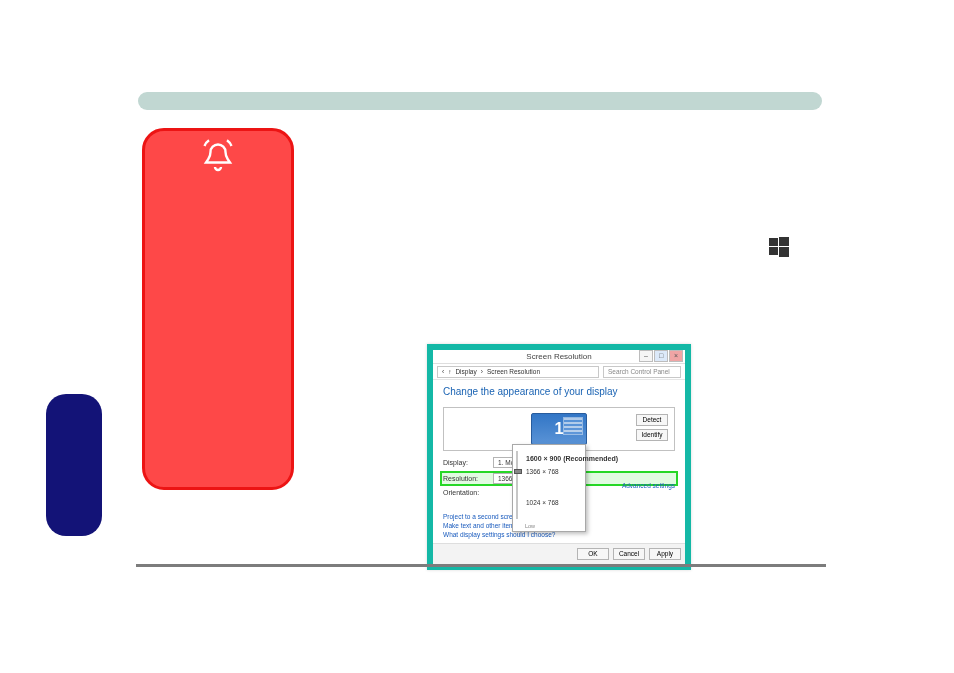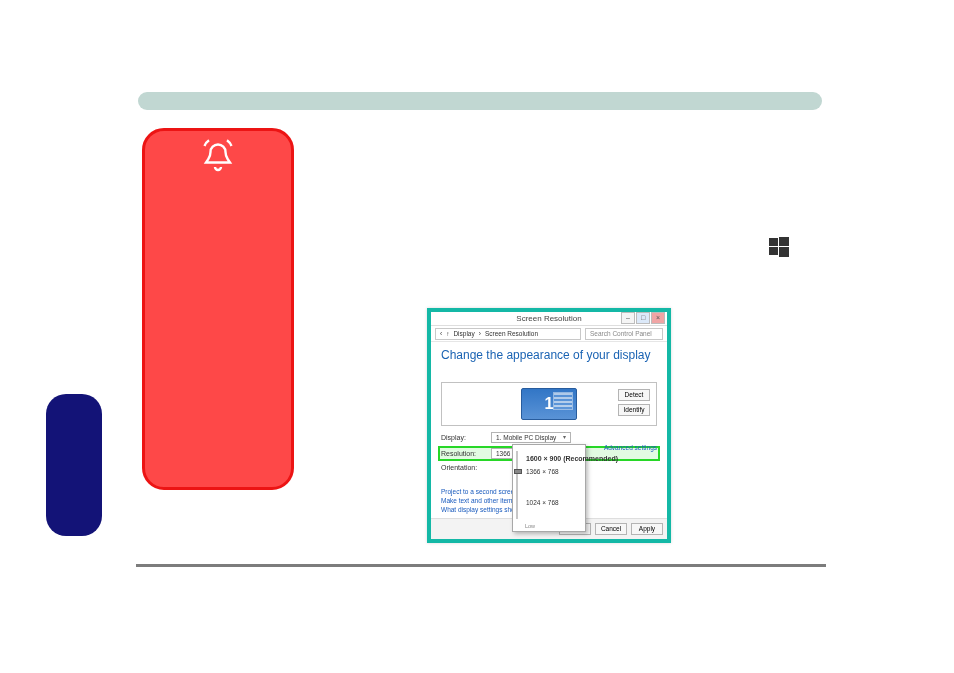--- a/index.html
+++ b/index.html
@@ -58,23 +58,23 @@
     position: absolute;
     left: 136px;
     top: 564px;
     width: 690px;
     border-top: 3px solid #7c7c7c;
   }
   
   .sr-window {
     position: absolute;
     left: 427px;
-    top: 308px;
-    width: 244px;
-    border: 4px solid #14b8a6;
+    top: 344px;
+    width: 264px;
+    border: 6px solid #14b8a6;
     background: #fff;
     font-size: 7px;
     box-shadow: 0 0 3px rgba(0,0,0,.15);
   }
   .sr-title {
     height: 14px;
     display: flex;
     align-items: center;
     justify-content: center;
     border-bottom: 1px solid #dedede;
@@ -131,22 +131,22 @@
     color: #888;
     font-size: 6.5px;
   }
   .sr-body {
     padding: 6px 10px 4px 10px;
     position: relative;
     min-height: 160px;
   }
   .sr-heading {
     color: #1a63b3;
-    font-size: 12px;
-    margin-bottom: 20px;
+    font-size: 10px;
+    margin-bottom: 10px;
   }
   .preview-area {
     border: 1px solid #c1c1c1;
     height: 44px;
     display: flex;
     align-items: center;
     justify-content: center;
     position: relative;
     margin-bottom: 6px;
   }

